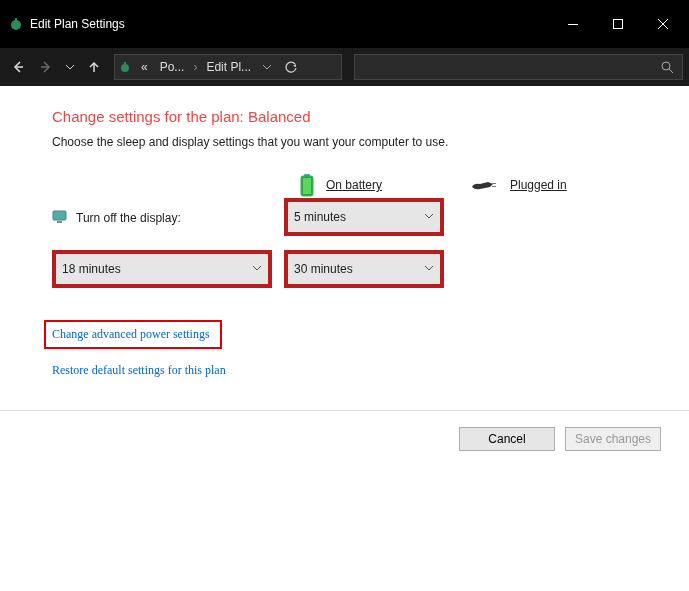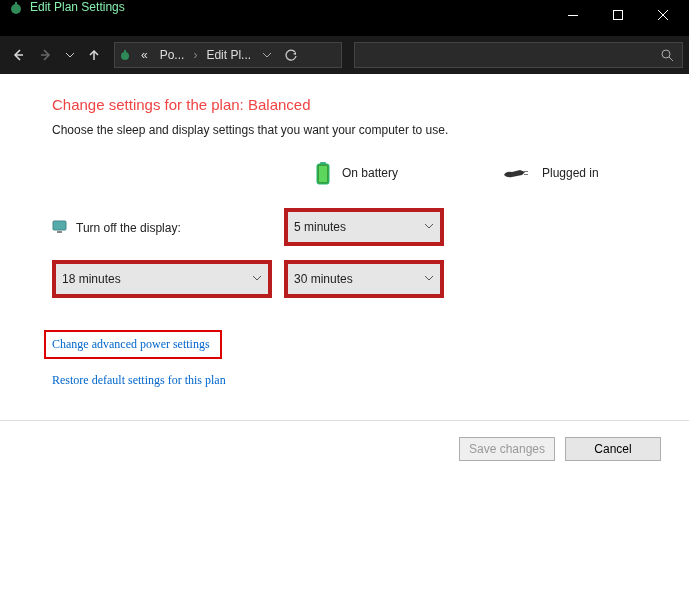--- a/index.html
+++ b/index.html
@@ -6,23 +6,24 @@
   body {
     font-family: "Segoe UI", Tahoma, sans-serif;
     font-size: 12px;
     background: #fff;
     width: 689px;
     height: 591px;
     overflow: hidden;
   }
   .titlebar {
     background: #000;
-    color: #86efac;
-    height: 36px;
-    display: flex;
+    color: #ffffff;
+    height: 48px;
+    display: flex;
+    align-items: center;
     padding: 0 4px 0 8px;
   }
   .titlebar .app-icon {
     width: 16px; height: 16px; margin-right: 6px;
     display: flex; align-items: center; justify-content: center;
   }
   .titlebar .title { font-size: 12px; flex: 1; }
   .win-controls { display: flex; }
   .win-btn { width: 45px; height: 30px; display: flex; align-items: center; justify-content: center; color: #fff; cursor: pointer; }
 
@@ -70,24 +71,24 @@
   .content {
     padding: 22px 44px 10px 52px;
     color: #222;
   }
   .heading { color: #ef4444; font-size: 15px; font-weight: 400; margin-bottom: 10px;}
   .subtext { font-size: 12px; margin-bottom: 23px; }
 
   .cols-header {
     display: grid;
     grid-template-columns: 220px 160px 160px;
-    gap: 28px;
-    align-items: center;
-    margin-bottom: 22px;
+    gap: 12px;
+    align-items: center;
     padding-left: 14px;
+    text-decoration: underline;
   }
   .col-head { display: flex; align-items: center; gap: 10px; font-size: 12px; }
   .icon-battery svg, .icon-plug svg { display:block; }
 
   .row {
     display: grid;
     grid-template-columns: 220px 160px 160px;
     gap: 12px;
     align-items: center;
     margin-bottom: 14px;
@@ -286,19 +287,19 @@
   <div class="links">
     <div class="link-highlight">
       <span class="link">Change advanced power settings</span>
     </div>
     <div style="height:14px"></div>
     <span class="link">Restore default settings for this plan</span>
   </div>
 </div>
 
 <div class="button-row">
+  <div class="btn">
+    <span>Cancel</span>
+  </div>
   <div class="btn disabled">
     <span>Save changes</span>
   </div>
-  <div class="btn">
-    <span>Cancel</span>
-  </div>
 </div>
 
 </body></html>

